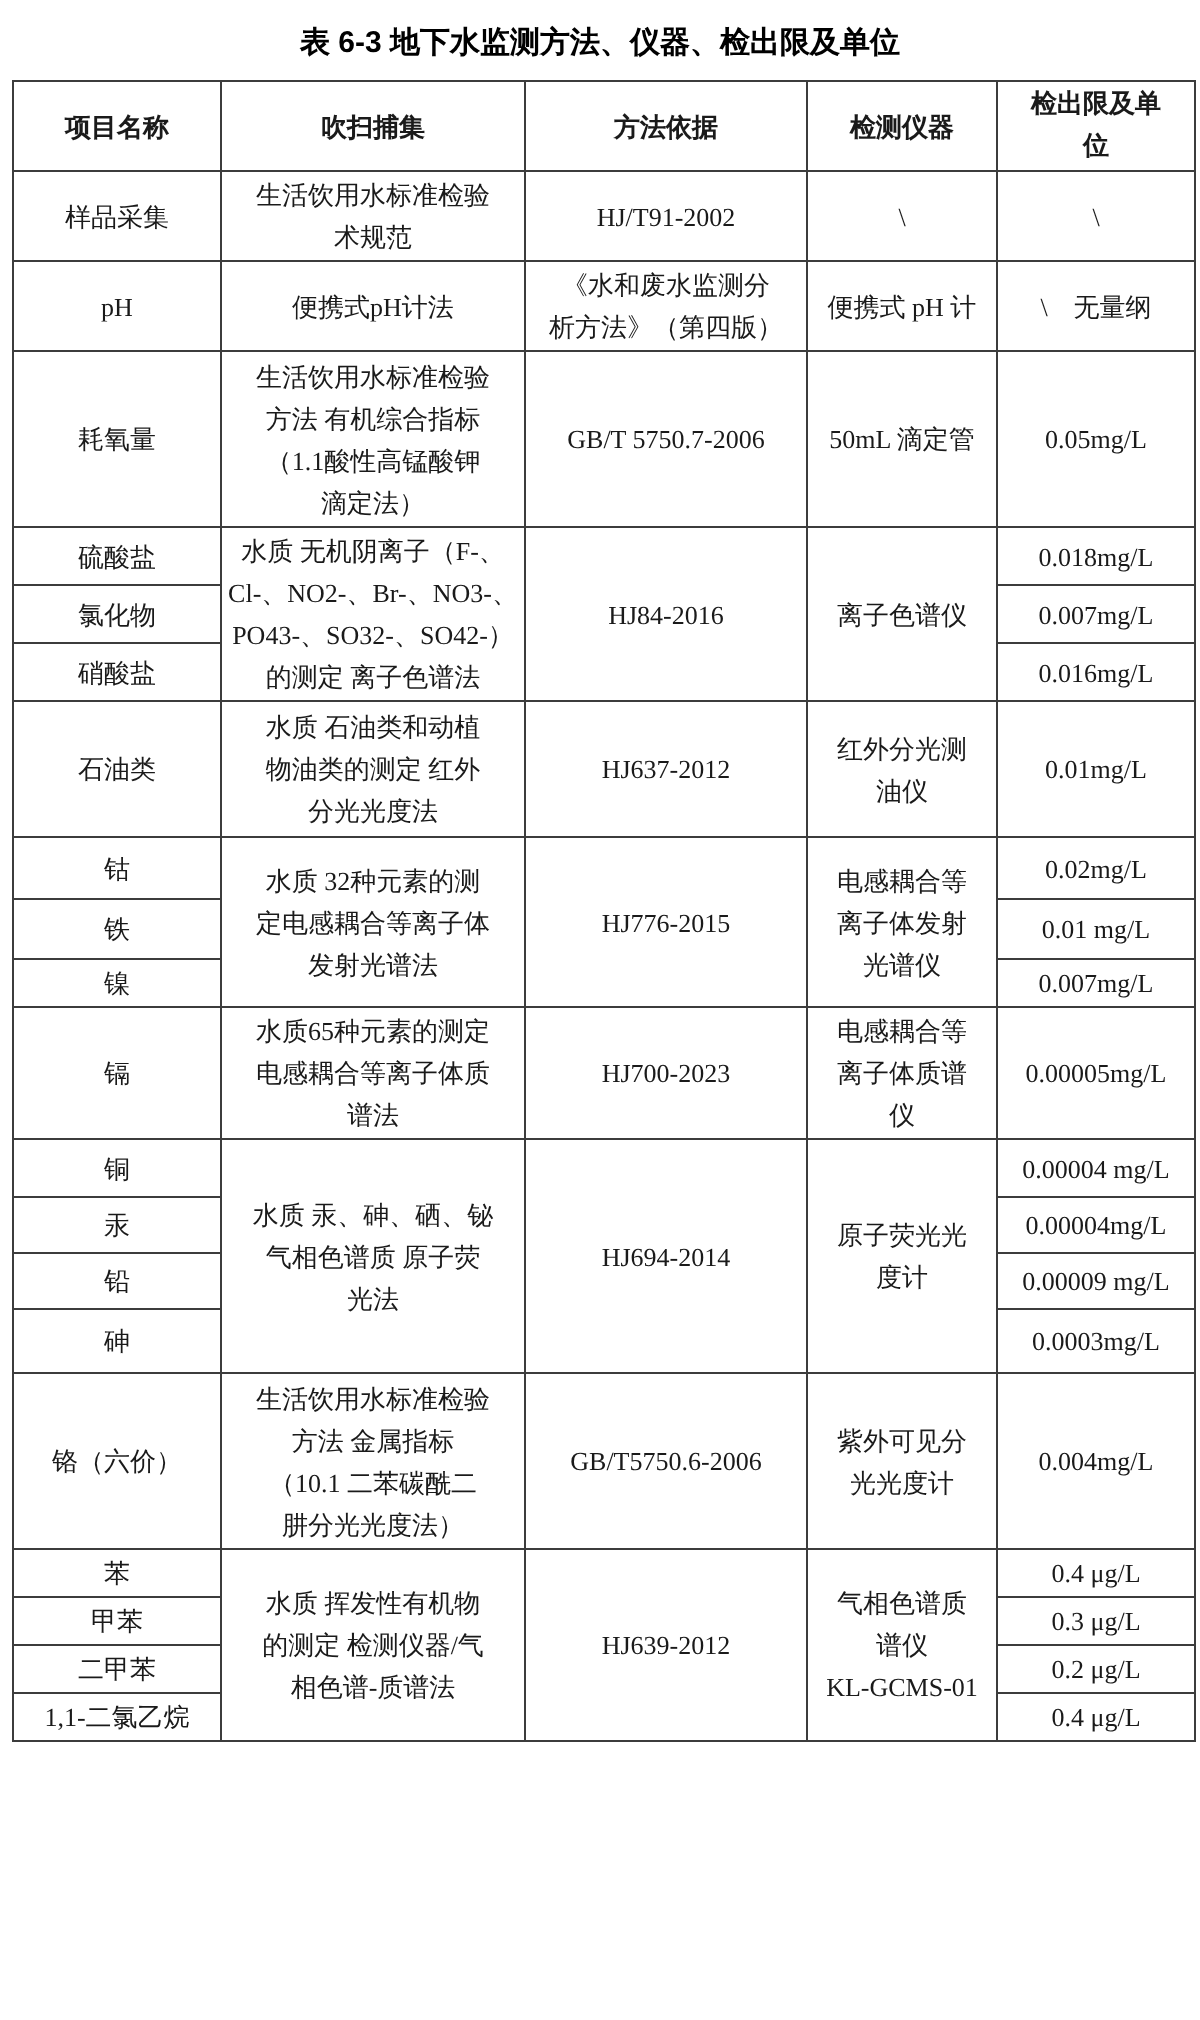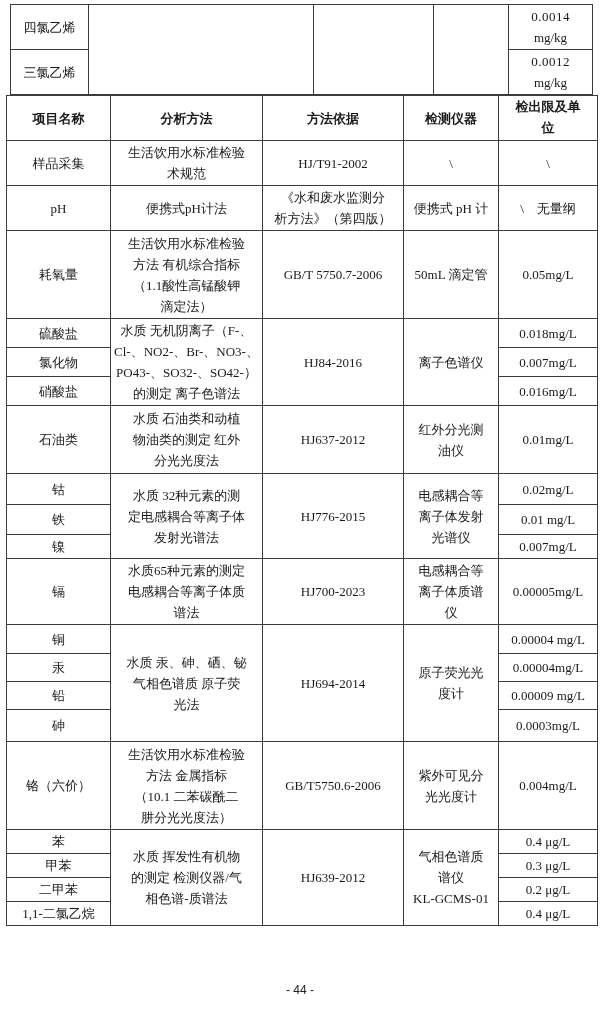--- a/index.html
+++ b/index.html
@@ -18,63 +18,36 @@
   .hdr-wrap{max-width:70px;margin:0 auto;font-family:Liberation Mono, monospace;}
   .footer{position:absolute;top:983px;left:0;width:600px;text-align:center;
     font-family:"Liberation Sans","DejaVu Sans",sans-serif;font-size:12px;color:#222;}
   .num{letter-spacing:0.5px;}
 </style>
 </head>
 <body>
 
 <div class="page">
 
-  <table class="t top-tbl">
-    <colgroup>
-        <col style="width:78px">
-        <col style="width:225px">
-        <col style="width:120px">
-        <col style="width:75px">
-        <col style="width:84px">
-      </colgroup>
-    <tbody>
-        <tr style="height:42px">
-      <td>四氯乙烯</td>
-      <td rowspan="2"></td>
-      <td rowspan="2"></td>
-      <td rowspan="2"></td>
-      <td>
-        <div class="num">0.0014</div>
-        <div>mg/kg</div>
-      </td>
-    </tr>
-    <tr style="height:43px">
-      <td>三氯乙烯</td>
-      <td>
-        <div class="num">0.0012</div>
-        <div>mg/kg</div>
-      </td>
-    </tr>
-  </tbody>
-    </table>
-
+
+  <div class="title">表 6-3 地下水监测方法、仪器、检出限及单位</div>
 
   <table class="t main-tbl">
     <colgroup>
         <col style="width:104px">
         <col style="width:152px">
         <col style="width:141px">
         <col style="width:95px">
         <col style="width:99px">
       </colgroup>
 
     <tbody>
         <tr style="height:31px">
       <th>项目名称</th>
-      <th>分析方法</th>
+      <th>吹扫捕集</th>
       <th>方法依据</th>
       <th>检测仪器</th>
       <th>
             <div class="hdr-wrap">检出限及单位</div>
           </th>
     </tr>
 
     <tr style="height:43px">
       <td>样品采集</td>
       <td class="pre">生活饮用水标准检验
@@ -220,14 +193,13 @@
       <td>二甲苯</td>
       <td>0.2 μg/L</td>
     </tr>
     <tr style="height:24px">
       <td>1,1-二氯乙烷</td>
       <td>0.4 μg/L</td>
     </tr>
   </tbody>
     </table>
 
-  <div class="footer">- 44 -</div>
 </div>
 
 </body></html>

